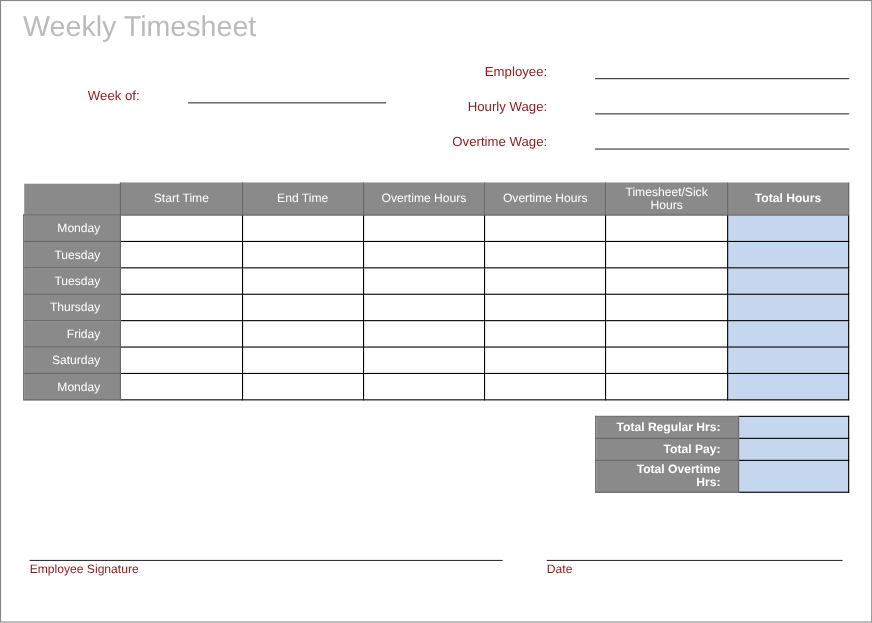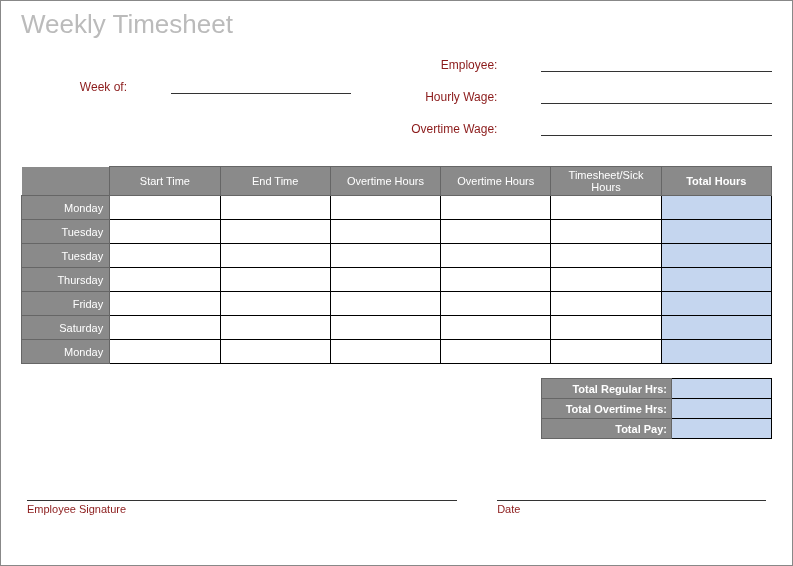--- a/index.html
+++ b/index.html
@@ -74,21 +74,21 @@
     }
     .timesheet-table td {
       border: 1px solid #000;
       height: 24px;
       background: #fff;
     }
     .timesheet-table td.day-label {
       background: #8a8a8a;
       color: #fff;
       text-align: right;
-      padding-right: 6px;
+      padding-right: 18px;
       border: 1px solid #666;
       font-size: 11px;
     }
     .timesheet-table td.total-cell {
       background: #c5d6ef;
     }
     .col-day { width: 80px; }
     .col-data { width: 100px; }
     .summary {
       display: flex;
@@ -99,21 +99,21 @@
       border-collapse: collapse;
     }
     .summary-table td {
       height: 20px;
       font-size: 11px;
     }
     .summary-table td.sum-label {
       background: #8a8a8a;
       color: #fff;
       text-align: right;
-      padding: 2px 4px;
+      padding: 2px 16px;
       border: 1px solid #666;
       width: 130px;
       font-weight: bold;
     }
     .summary-table td.sum-val {
       background: #c5d6ef;
       border: 1px solid #000;
       width: 100px;
     }
     .signatures {
@@ -258,25 +258,25 @@
 </table>
 
 <div class="summary">
   <table class="summary-table">
     <tbody>
         <tr>
       <td class="sum-label">Total Regular Hrs:</td>
       <td class="sum-val"></td>
     </tr>
     <tr>
-      <td class="sum-label">Total Overtime Hrs:</td>
+      <td class="sum-label">Total Pay:</td>
       <td class="sum-val"></td>
     </tr>
     <tr>
-      <td class="sum-label">Total Pay:</td>
+      <td class="sum-label">Total Overtime Hrs:</td>
       <td class="sum-val"></td>
     </tr>
   </tbody>
     </table>
 </div>
 
 <div class="signatures">
   <div class="sig-row">
     <div class="sig-block wide">
       <span class="sig-line"></span>

